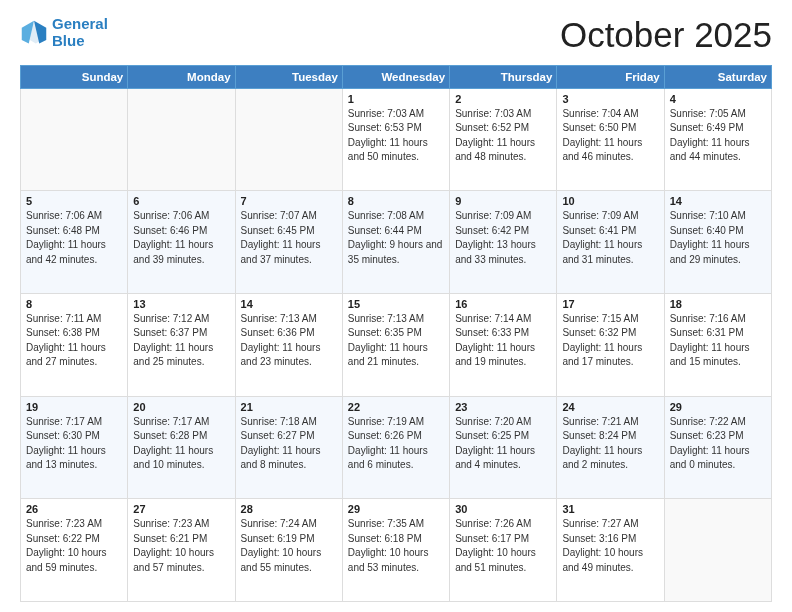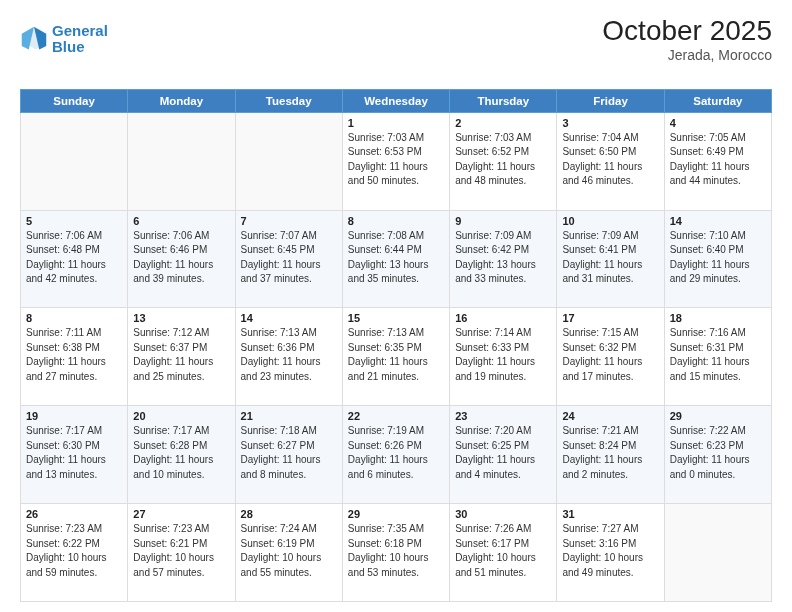--- a/index.html
+++ b/index.html
@@ -13,22 +13,22 @@
     .page {
       width: 792px;
       height: 612px;
       padding: 16px 20px 10px 20px;
       display: flex;
       flex-direction: column;
     }
     .header {
       display: flex;
       justify-content: space-between;
-      align-items: center;
-      margin-bottom: 26px;
+      align-items: flex-start;
+      margin-bottom: 10px;
     }
     .logo {
       display: flex;
       align-items: center;
       gap: 4px;
     }
     .logo-text {
       font-size: 15px;
       font-weight: bold;
       line-height: 1.1;
@@ -38,21 +38,21 @@
       color: #2a7fc1;
     }
     .logo-icon {
       width: 28px;
       height: 28px;
     }
     .title-block {
       text-align: right;
     }
     .month-title {
-      font-size: 28px;
+      font-size: 35px;
       font-weight: 300;
       color: #222;
       line-height: 1.1;
     }
     .location {
       font-size: 14px;
       color: #555;
     }
     .calendar {
       flex: 1;
@@ -60,21 +60,21 @@
       border-collapse: collapse;
       width: 100%;
       table-layout: fixed;
     }
     .calendar th {
       background: #3d7fc1;
       color: #fff;
       font-size: 11.5px;
       font-weight: bold;
       padding: 5px 4px;
-      text-align: center;
+      text-align: right;
       border: 1px solid #5a9fd4;
     }
     .calendar td {
       vertical-align: top;
       font-size: 9.5px;
       color: #333;
       padding: 4px 5px;
       border: 1px solid #ddd;
       height: 82px;
       background: #fff;
@@ -113,21 +113,20 @@
         <polygon points="16,2 30,10 30,24 22,28" fill="#2a7fc1"></polygon>
         <polygon points="16,2 2,10 2,24 10,28" fill="#5aaee0"></polygon>
       </svg>
       <div class="logo-text">
         <div><span>General</span></div>
         <div><span>Blue</span></div>
       </div>
     </div>
     <div class="title-block">
       <div class="month-title">October 2025</div>
-      <div class="location">Jerada, Morocco</div>
     </div>
   </div>
 
   <table class="calendar">
     <thead>
       <tr>
         <th>Sunday</th>
         <th>Monday</th>
         <th>Tuesday</th>
         <th>Wednesday</th>
@@ -197,21 +196,21 @@
           <span>Sunrise: 7:07 AM</span><br>
           <span>Sunset: 6:45 PM</span><br>
           <span>Daylight: 11 hours and 37 minutes.</span>
         </div>
       </td>
           <td>
         <span class="day-num">8</span>
         <div class="day-info">
           <span>Sunrise: 7:08 AM</span><br>
           <span>Sunset: 6:44 PM</span><br>
-          <span>Daylight: 13 hours and 35 minutes.</span>
+          <span>Daylight: 9 hours and 35 minutes.</span>
         </div>
       </td>
           <td>
         <span class="day-num">9</span>
         <div class="day-info">
           <span>Sunrise: 7:09 AM</span><br>
           <span>Sunset: 6:42 PM</span><br>
           <span>Daylight: 13 hours and 33 minutes.</span>
         </div>
       </td>

